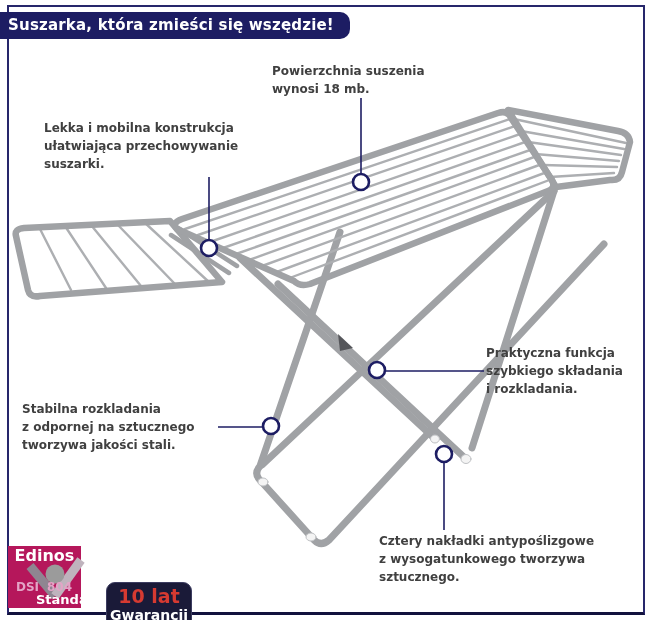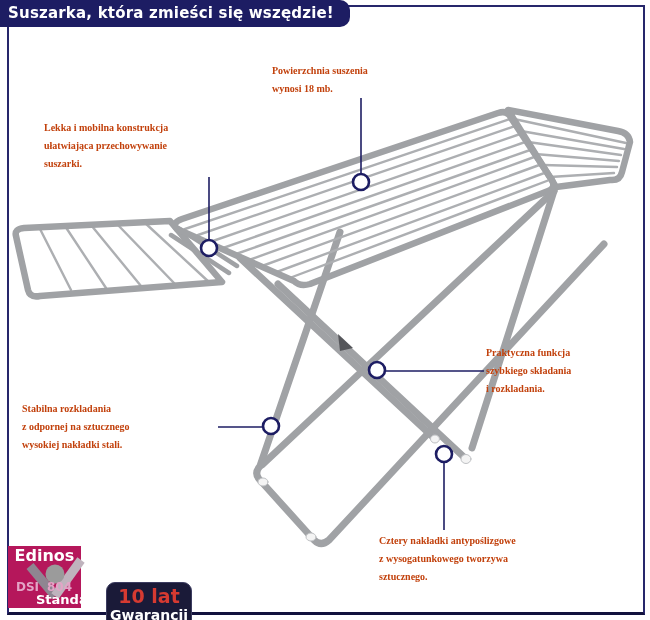--- a/index.html
+++ b/index.html
@@ -1,26 +1,26 @@
 <!DOCTYPE html>
 <html><head>
 <meta charset="utf-8">
 <style>
   html,body{margin:0;padding:0;background:#fff;}
   .stage{position:relative;width:650px;height:620px;background:#ffffff;overflow:hidden;
          font-family:"DejaVu Sans","Liberation Sans",sans-serif;}
   .frame{position:absolute;left:7px;top:5px;width:634px;height:605px;
          border:2px solid #26266b;border-bottom:3px solid #12123d;pointer-events:none;}
-  .banner{position:absolute;left:0;top:0;background:#1d1d63;color:#ffffff;
+  .banner{position:absolute;left:0;top:12px;background:#1d1d63;color:#ffffff;
           font-size:15px;font-weight:bold;padding:4px 16px 5px 8px;
           border-radius:0 10px 10px 0;letter-spacing:.2px;white-space:nowrap;z-index:5;}
   .brand{position:absolute;left:480px;top:6px;width:165px;height:80px;z-index:4;}
   .brand-name{position:absolute;left:68px;top:21px;font-size:37px;font-weight:bold;color:#141414;
               transform:scaleX(.8);transform-origin:left center;letter-spacing:1px;}
-  .callout{position:absolute;color:#c2410c;font-weight:bold;font-size:10px;line-height:18px;z-index:6;font-family:Liberation Serif, serif;}
+  .callout{position:absolute;color:#404040;font-weight:bold;font-size:12px;line-height:18px;z-index:6;}
   .rack-svg{position:absolute;left:0;top:0;z-index:1;}
   .overlay-svg{position:absolute;left:0;top:0;z-index:3;}
   .badge-edinos{position:absolute;left:8px;top:546px;width:73px;height:62px;background:#b5175b;z-index:6;}
   .badge-edinos .e-top{position:absolute;left:0;top:0px;width:100%;text-align:center;
                        color:#fff;font-weight:bold;font-size:16px;}
   .badge-edinos .e-left{position:absolute;left:8px;top:34px;color:#e3a4c6;font-weight:bold;font-size:12px;}
   .badge-edinos .e-right{position:absolute;right:9px;top:34px;color:#e3a4c6;font-weight:bold;font-size:12px;}
   .badge-edinos .e-bottom{position:absolute;left:0;bottom:1px;width:100%;text-align:center;
                           color:#fff;font-weight:bold;font-size:13px;padding-left:28px;}
   .badge-warranty{position:absolute;left:106px;top:582px;width:84px;height:47px;background:#1a1a38;
@@ -137,21 +137,21 @@
 
   <div class="callout" style="left:486px;top:344px;">
     <div>Praktyczna funkcja</div>
     <div>szybkiego składania</div>
     <div>i rozkladania.</div>
   </div>
 
   <div class="callout" style="left:22px;top:400px;">
     <div>Stabilna rozkladania</div>
     <div>z odpornej na sztucznego</div>
-    <div>wysokiej nakładki stali.</div>
+    <div>tworzywa jakości stali.</div>
   </div>
 
   <div class="callout" style="left:379px;top:532px;">
     <div>Cztery nakładki antypoślizgowe</div>
     <div>z wysogatunkowego tworzywa</div>
     <div>sztucznego.</div>
   </div>
 
   <div class="badge-edinos">
     <svg width="93" height="62" viewBox="0 0 93 62" style="position:absolute;left:0;top:0;">

